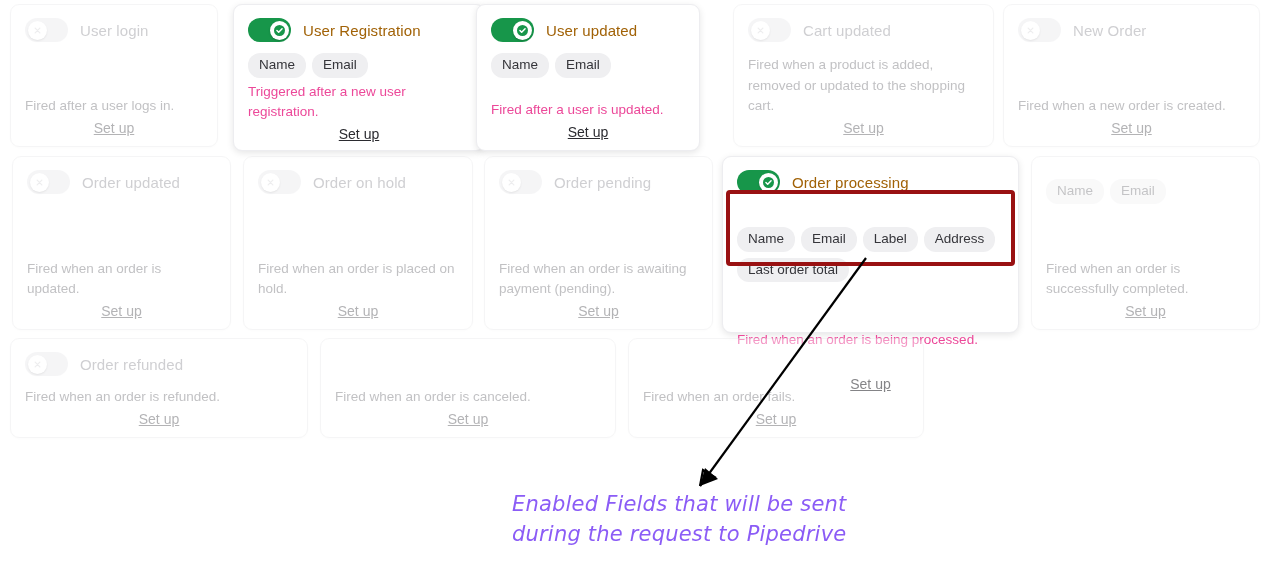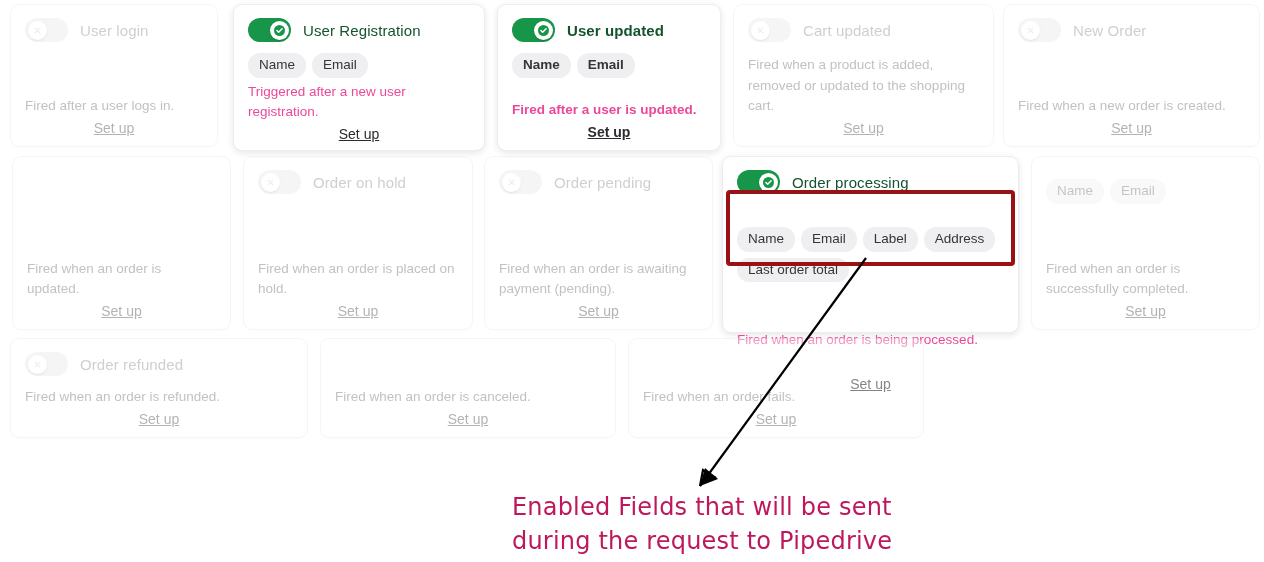--- a/index.html
+++ b/index.html
@@ -76,21 +76,21 @@
   .toggle.off .knob { left: 2.5px; }
 
   .knob svg { display: block; }
 
   .card-title {
     font-size: 15px;
     color: #3b3b40;
     white-space: nowrap;
     letter-spacing: 0.1px;
   }
-  .card.enabled .card-title { color: #14532d; }
+  .card.enabled .card-title { color: #a16207; }
   .card.disabled .card-title { color: #8e8e95; }
 
   .tags {
     display: flex;
     flex-wrap: wrap;
     gap: 6px;
     margin-top: 10px;
     flex: 0 0 auto;
   }
   .tag {
@@ -144,24 +144,25 @@
     height: 562px;
     pointer-events: none;
   }
 
   #annotation-text {
     position: absolute;
     left: 512px;
     top: 490px;
     width: 470px;
     font-family: "DejaVu Sans", sans-serif;
-    font-size: 24px;
+    font-size: 21px;
     line-height: 1.42;
-    color: #be185d;
+    color: #8b5cf6;
     letter-spacing: 0.2px;
+    font-style: italic;
   }
   #annotation-text .line { display: block; white-space: nowrap; }
 </style>
 </head>
 <body>
 
 <div id="board">
     <div class="card disabled" style="left: 10px; top: 4px; width: 208px; height: 143px;">
       <div class="card-head">
         <span class="toggle off">
@@ -194,21 +195,21 @@
       <div class="tags">
         <span class="tag">Name</span>
         <span class="tag">Email</span>
       </div>
       <div class="spacer"></div>
       <div class="desc">Triggered after a new user registration.</div>
       <div class="setup-wrap">
         <a class="setup">Set up</a>
       </div>
     </div>
-    <div class="card enabled" style="left: 497px; top: 4px; width: 224px; height: 147px; font-weight: bold;">
+    <div class="card enabled" style="left: 476px; top: 4px; width: 224px; height: 147px;">
       <div class="card-head">
         <span class="toggle on">
           <span class="knob">
             <svg width="11" height="11" viewBox="0 0 12 12" aria-hidden="true">
               <circle cx="6" cy="6" r="6" fill="#17964a"></circle>
               <path d="M3.2 6.1 L5.1 8.0 L8.8 4.1" fill="none" stroke="#ffffff" stroke-width="1.6" stroke-linecap="round" stroke-linejoin="round"></path>
             </svg>
           </span>
         </span>
         <span class="card-title">User updated</span>
@@ -251,20 +252,30 @@
         </span>
         <span class="card-title">New Order</span>
       </div>
       <div class="spacer"></div>
       <div class="desc">Fired when a new order is created.</div>
       <div class="setup-wrap">
         <a class="setup">Set up</a>
       </div>
     </div>
     <div class="card disabled" style="left: 12px; top: 156px; width: 219px; height: 174px;">
+      <div class="card-head">
+        <span class="toggle off">
+          <span class="knob">
+            <svg width="9" height="9" viewBox="0 0 10 10" aria-hidden="true">
+              <path d="M2.4 2.4 L7.6 7.6 M7.6 2.4 L2.4 7.6" stroke="#d6d6da" stroke-width="1.3" stroke-linecap="round"></path>
+            </svg>
+          </span>
+        </span>
+        <span class="card-title">Order updated</span>
+      </div>
       <div class="spacer"></div>
       <div class="desc">Fired when an order is updated.</div>
       <div class="setup-wrap">
         <a class="setup">Set up</a>
       </div>
     </div>
     <div class="card disabled" style="left: 243px; top: 156px; width: 230px; height: 174px;">
       <div class="card-head">
         <span class="toggle off">
           <span class="knob">

